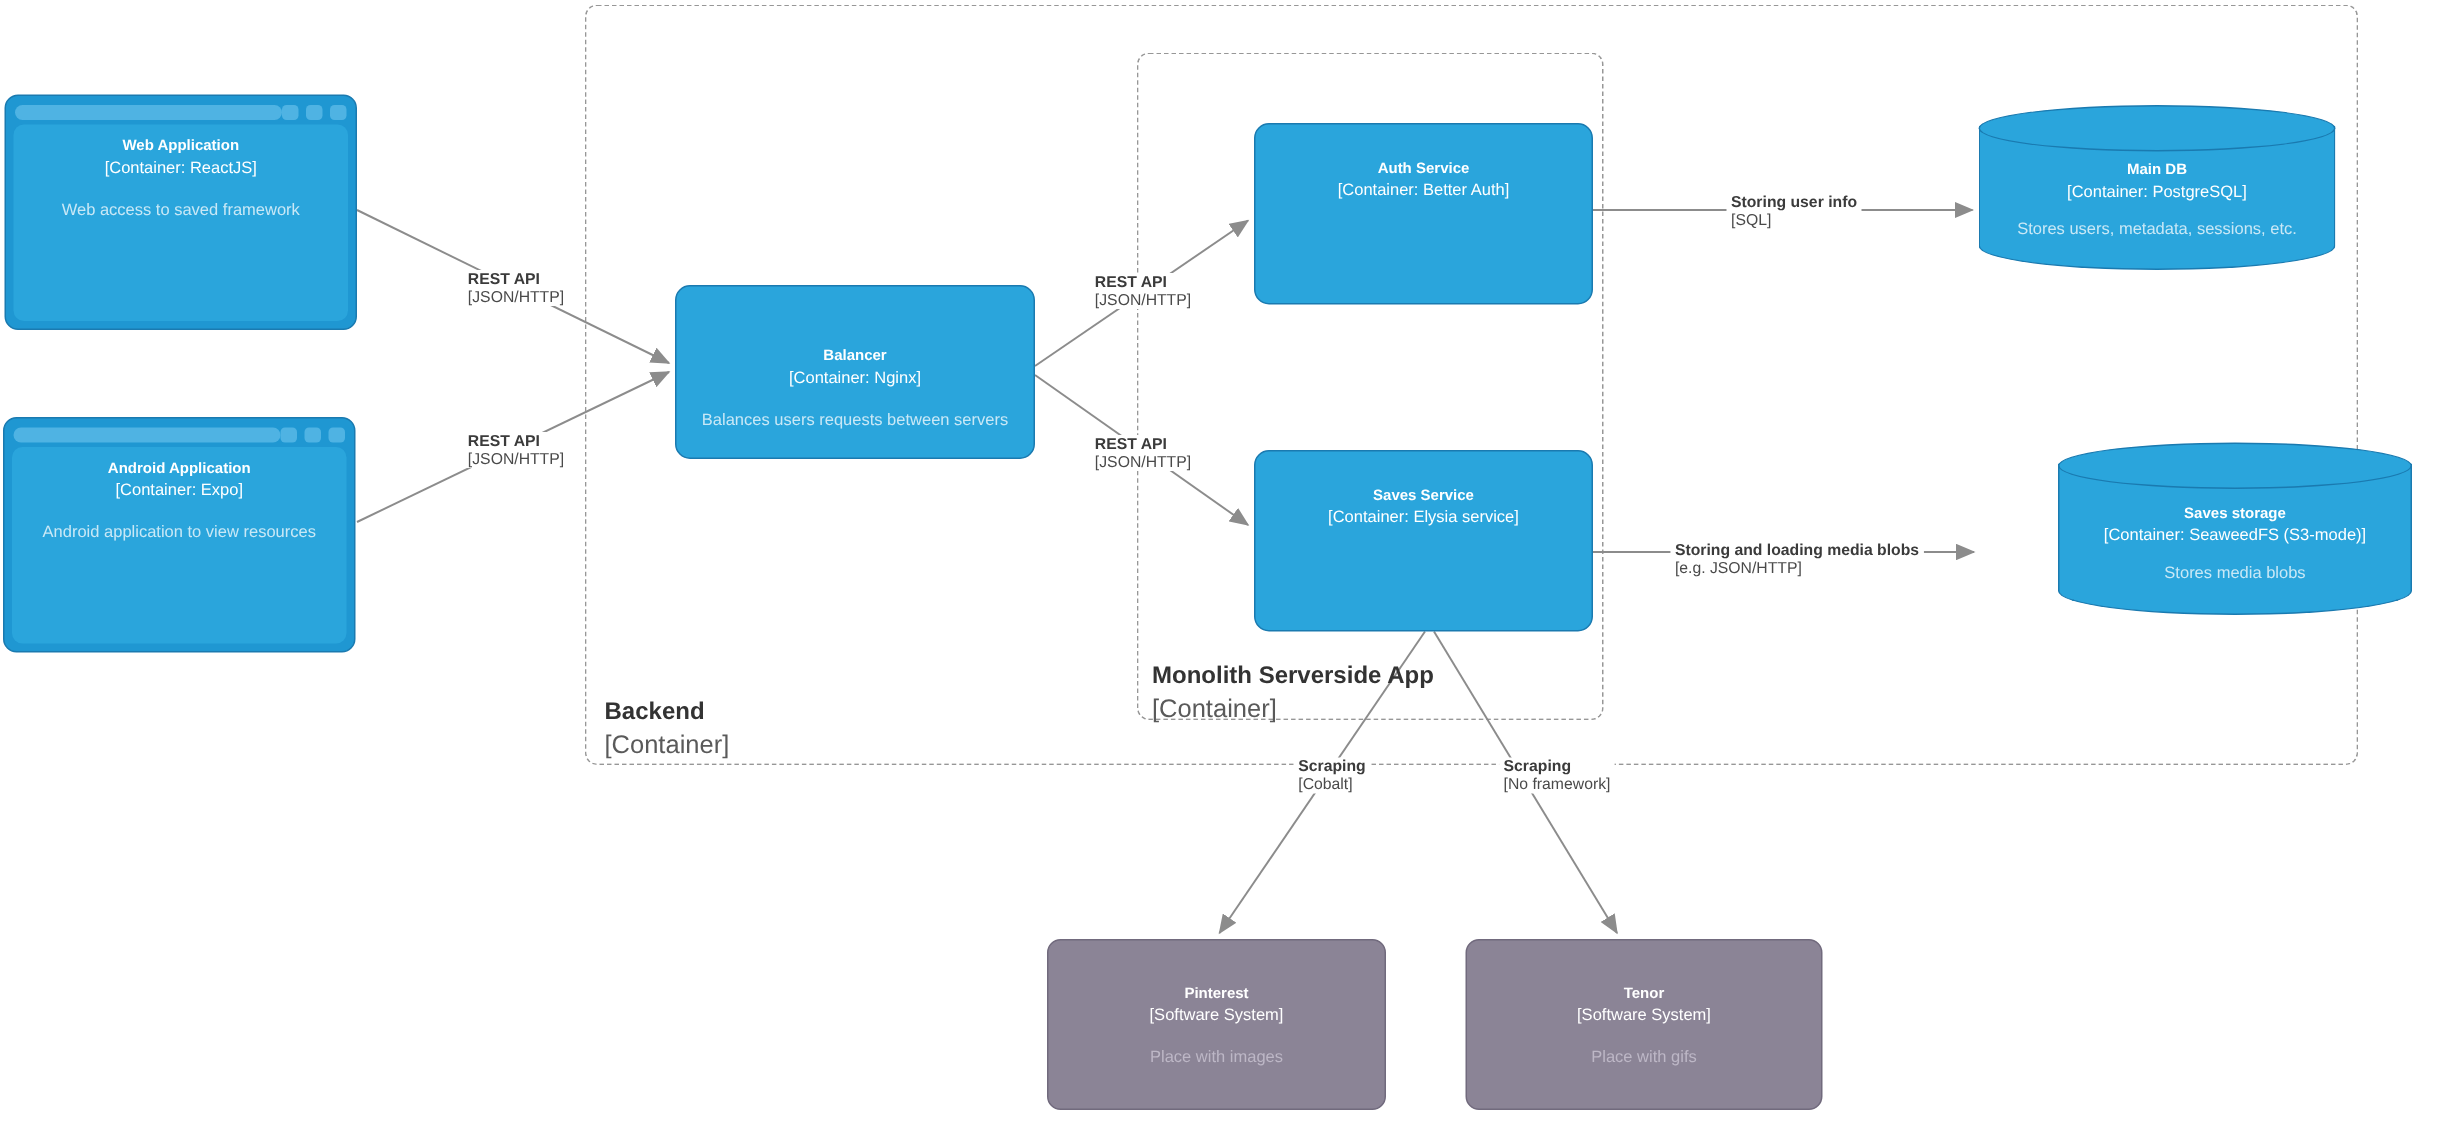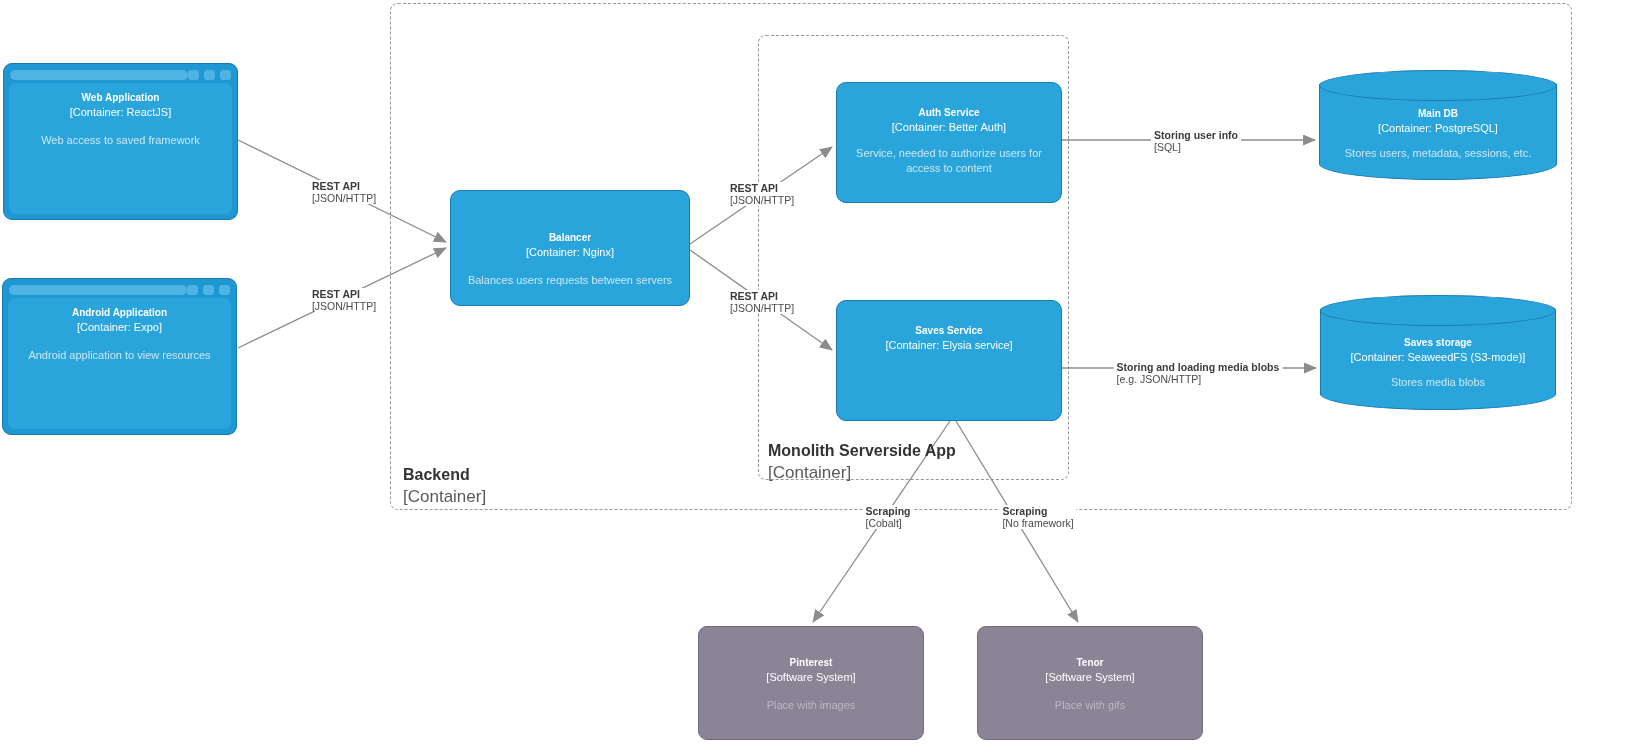--- a/index.html
+++ b/index.html
@@ -128,60 +128,59 @@
       <div class="n-title">Balancer</div>
       <div class="n-sub">[Container: Nginx]</div>
       <div class="n-desc">Balances users requests between servers</div>
     </div>
   </div>
 
   <div class="node round" style="left:836px;top:82px;width:224px;height:119px;">
     <div class="n-text" style="top:24px;">
       <div class="n-title">Auth Service</div>
       <div class="n-sub">[Container: Better Auth]</div>
-      <div class="n-desc" style="margin-top:13px;">Service, needed to authorize users for access to content</div>
     </div>
   </div>
 
   <div class="node round" style="left:836px;top:300px;width:224px;height:119px;">
     <div class="n-text" style="top:24px;">
       <div class="n-title">Saves Service</div>
       <div class="n-sub">[Container: Elysia service]</div>
     </div>
   </div>
 
   <div class="node cylinder" style="left:1319px;top:70px;width:238px;height:110px;">
     <div class="cyl-body"></div>
     <div class="cyl-top"></div>
     <div class="n-text">
       <div class="n-title">Main DB</div>
       <div class="n-sub">[Container: PostgreSQL]</div>
       <div class="n-desc" style="margin-top:12px;">Stores users, metadata, sessions, etc.</div>
     </div>
   </div>
 
-  <div class="node cylinder" style="left:1320px;top:295px;width:236px;height:115px;">
+  <div class="node cylinder" style="left:1372px;top:295px;width:236px;height:115px;">
     <div class="cyl-body"></div>
     <div class="cyl-top"></div>
     <div class="n-text" style="top:42px;">
       <div class="n-title">Saves storage</div>
       <div class="n-sub">[Container: SeaweedFS (S3-mode)]</div>
       <div class="n-desc" style="margin-top:12px;">Stores media blobs</div>
     </div>
   </div>
 
   <div class="node external" style="left:698px;top:626px;width:224px;height:112px;">
     <div class="n-text">
       <div class="n-title">Pinterest</div>
       <div class="n-sub">[Software System]</div>
       <div class="n-desc">Place with images</div>
     </div>
   </div>
 
-  <div class="node external" style="left:977px;top:626px;width:224px;height:112px;">
+  <div class="node external" style="left:977px;top:626px;width:224px;height:112px;padding-left:12px;">
     <div class="n-text">
       <div class="n-title">Tenor</div>
       <div class="n-sub">[Software System]</div>
       <div class="n-desc">Place with gifs</div>
     </div>
   </div>
 
   <div class="edge-label" style="left:344px;top:180px;">
     <div class="el-name">REST API</div>
     <div class="el-tech">[JSON/HTTP]</div>

